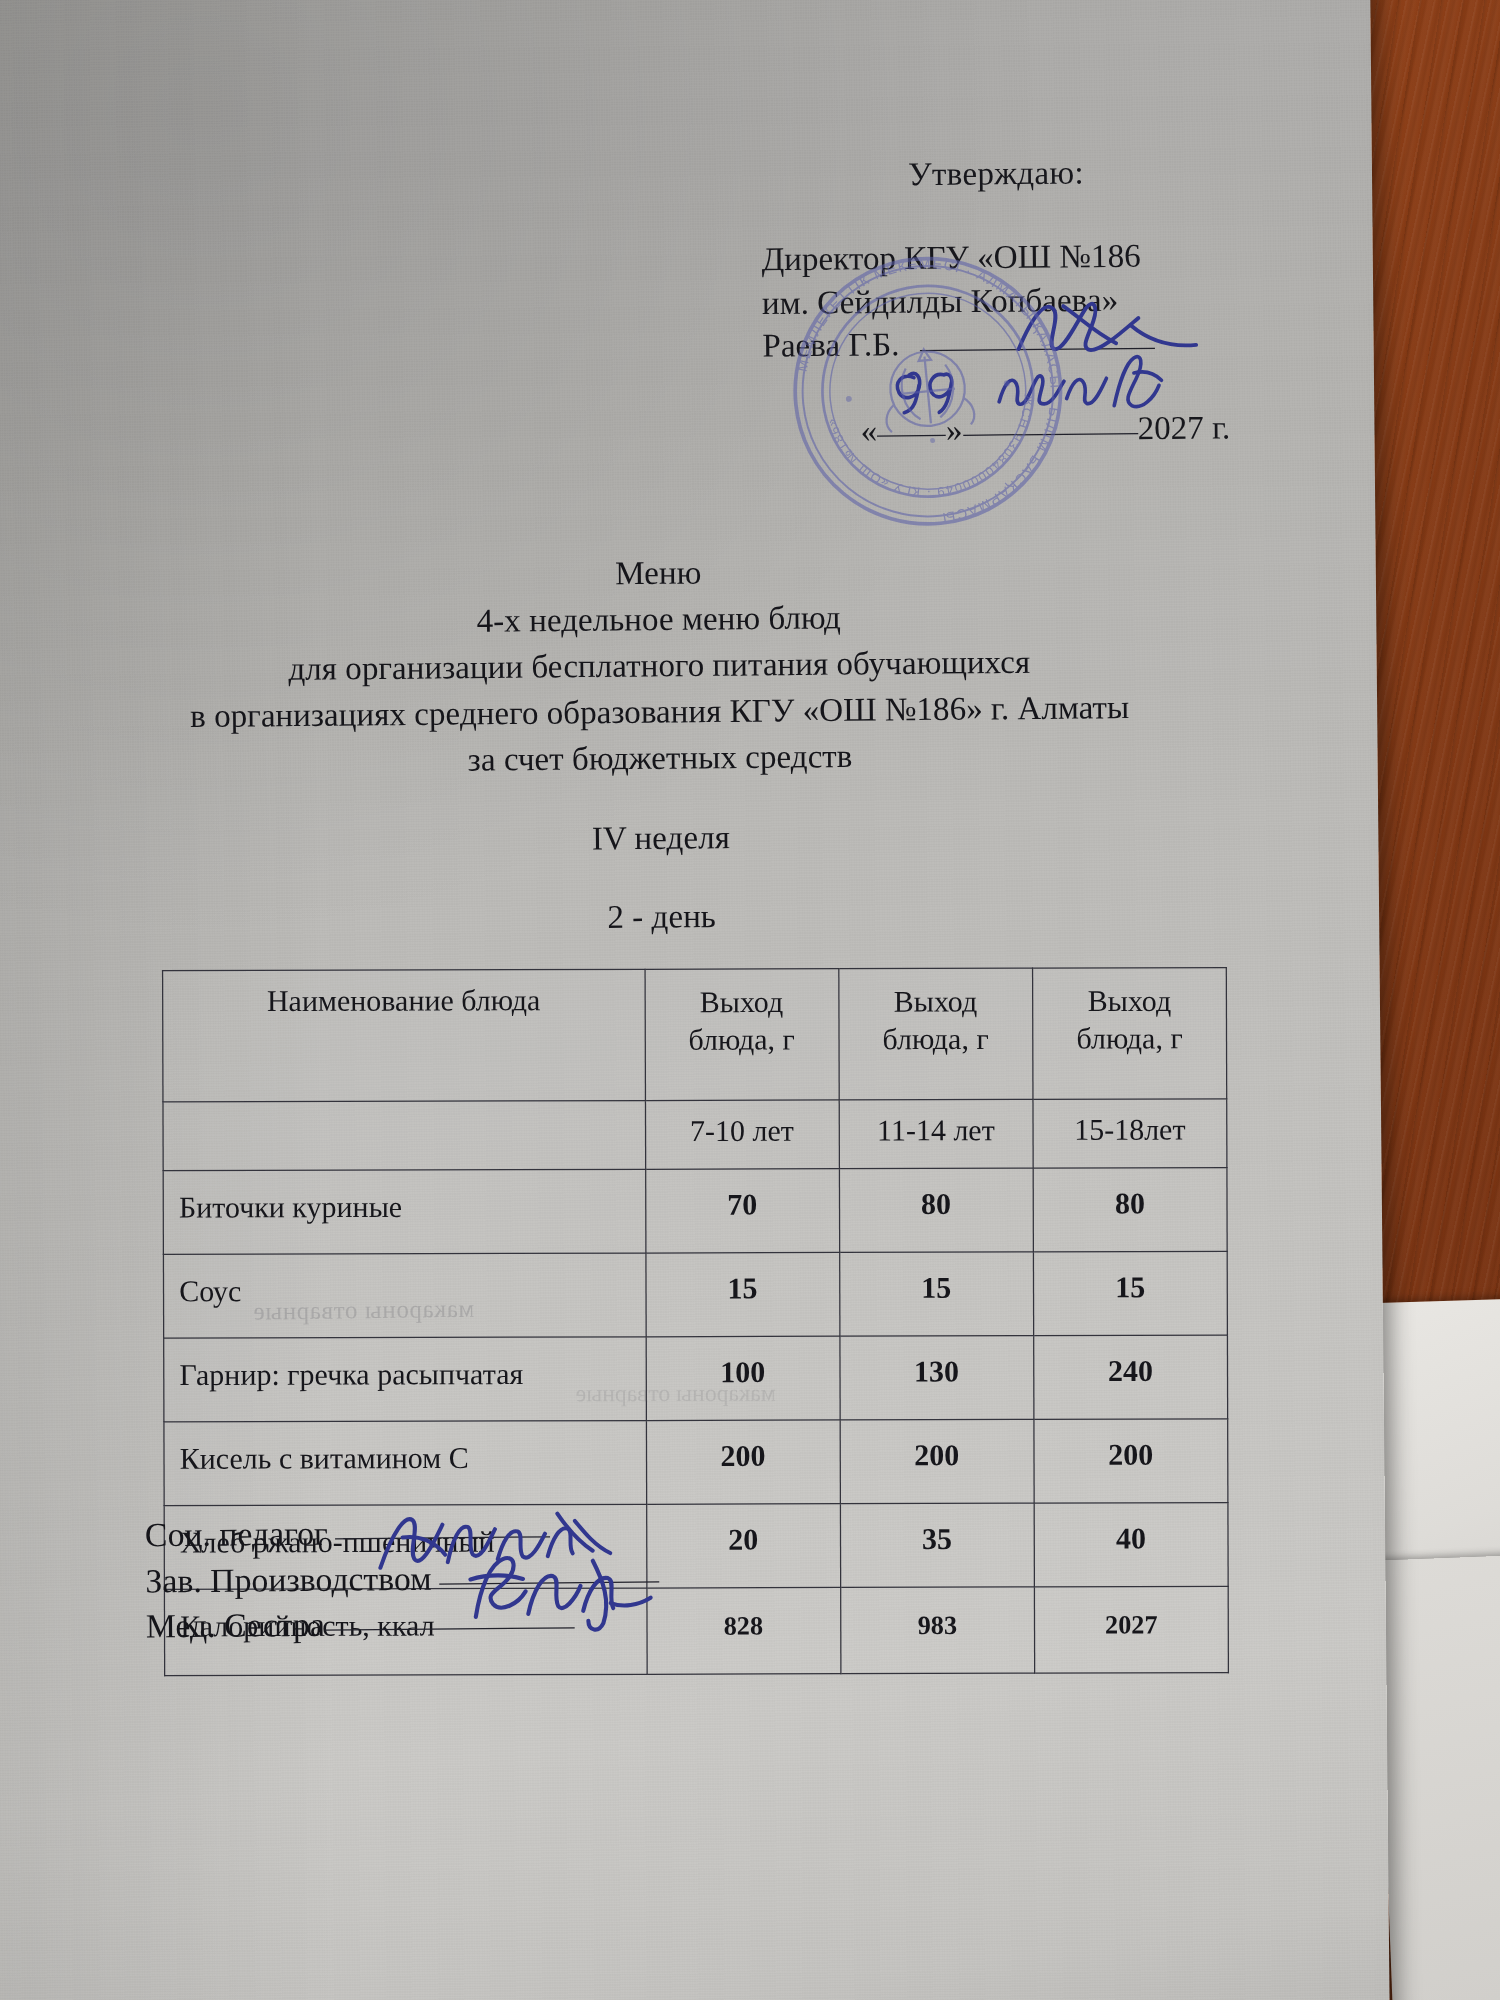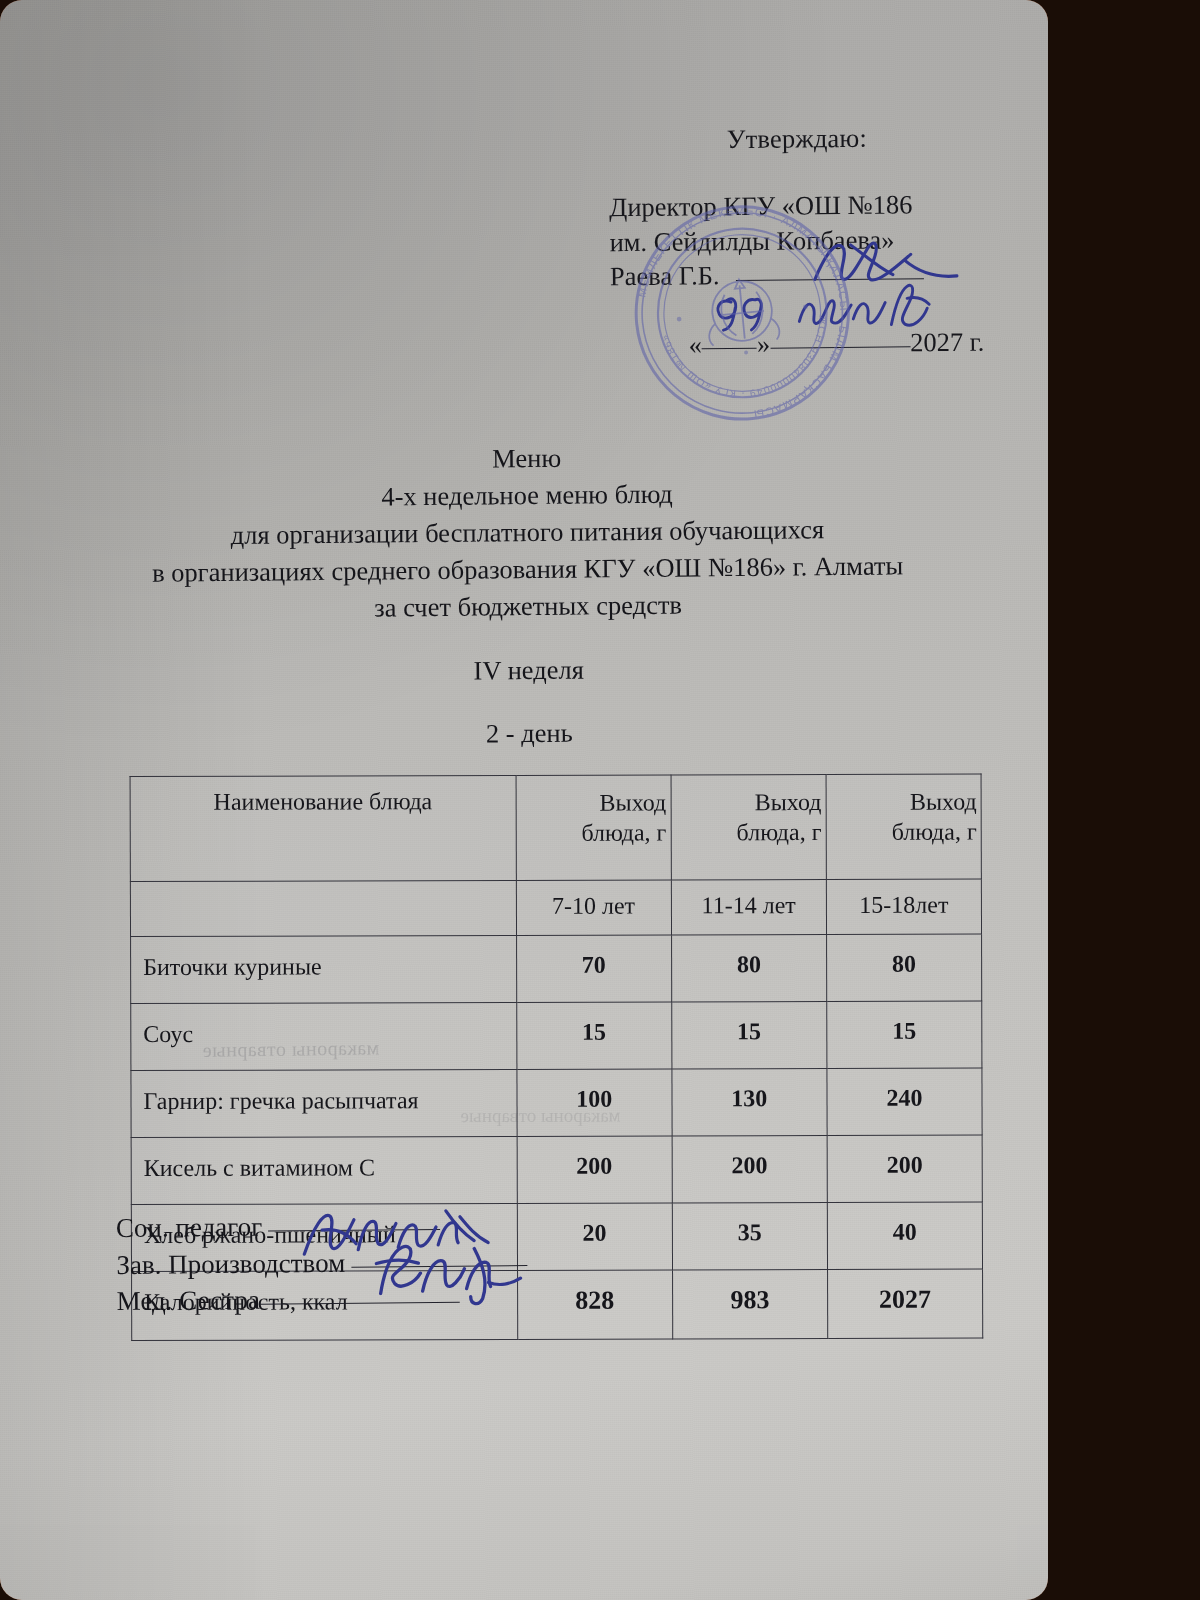--- a/index.html
+++ b/index.html
@@ -3,25 +3,24 @@
 <meta charset="utf-8">
 <title>Меню</title>
 <style>
   html, body {
     margin: 0;
     padding: 0;
     background: #1a0d06;
   }
   #scene {
     position: relative;
-    width: 1048px;
+    width: 1200px;
     height: 1600px;
     overflow: hidden;
     font-family: "Liberation Serif", "DejaVu Serif", serif;
-    border-radius: 22px;
   }
 
   
   .desk {
     position: absolute;
     inset: 0;
     background:
       repeating-linear-gradient(102deg,
         rgba(255,255,255,0.045) 0px,
         rgba(255,255,255,0.045) 1px,
@@ -213,21 +212,21 @@
     background: rgba(255,255,255,0.045);
   }
   th.nm {
     text-align: center;
     width: 390px;
     vertical-align: top;
     padding: 12px 8px 0 8px;
     height: 92px;
   }
   th.out {
-    text-align: right;
+    text-align: center;
     vertical-align: top;
     padding: 12px 4px 0 4px;
     line-height: 1.27;
     width: 154px;
     margin-top: 20px;
   }
   tr.ages td {
     text-align: center;
     height: 46px;
     padding: 2px 4px 6px 4px;
@@ -237,21 +236,21 @@
     text-align: left;
     padding: 6px 10px 12px 12px;
     height: 48px;
   }
   tr.dish td.val {
     text-align: center;
     padding: 2px 4px 10px 4px;
     font-weight: bold;
   }
   tr.kcal td.dishname { padding-bottom: 14px; }
-  tr.kcal td.val { font-size: 26px; }
+  tr.kcal td.val { font-size: 21px; }
 
   
   .ghost {
     position: absolute;
     top: 262px;
     left: 72px;
     font-size: 20px;
     color: rgba(70,70,80,0.20);
     transform: scaleX(-1) rotate(0.6deg);
     letter-spacing: .5px;

